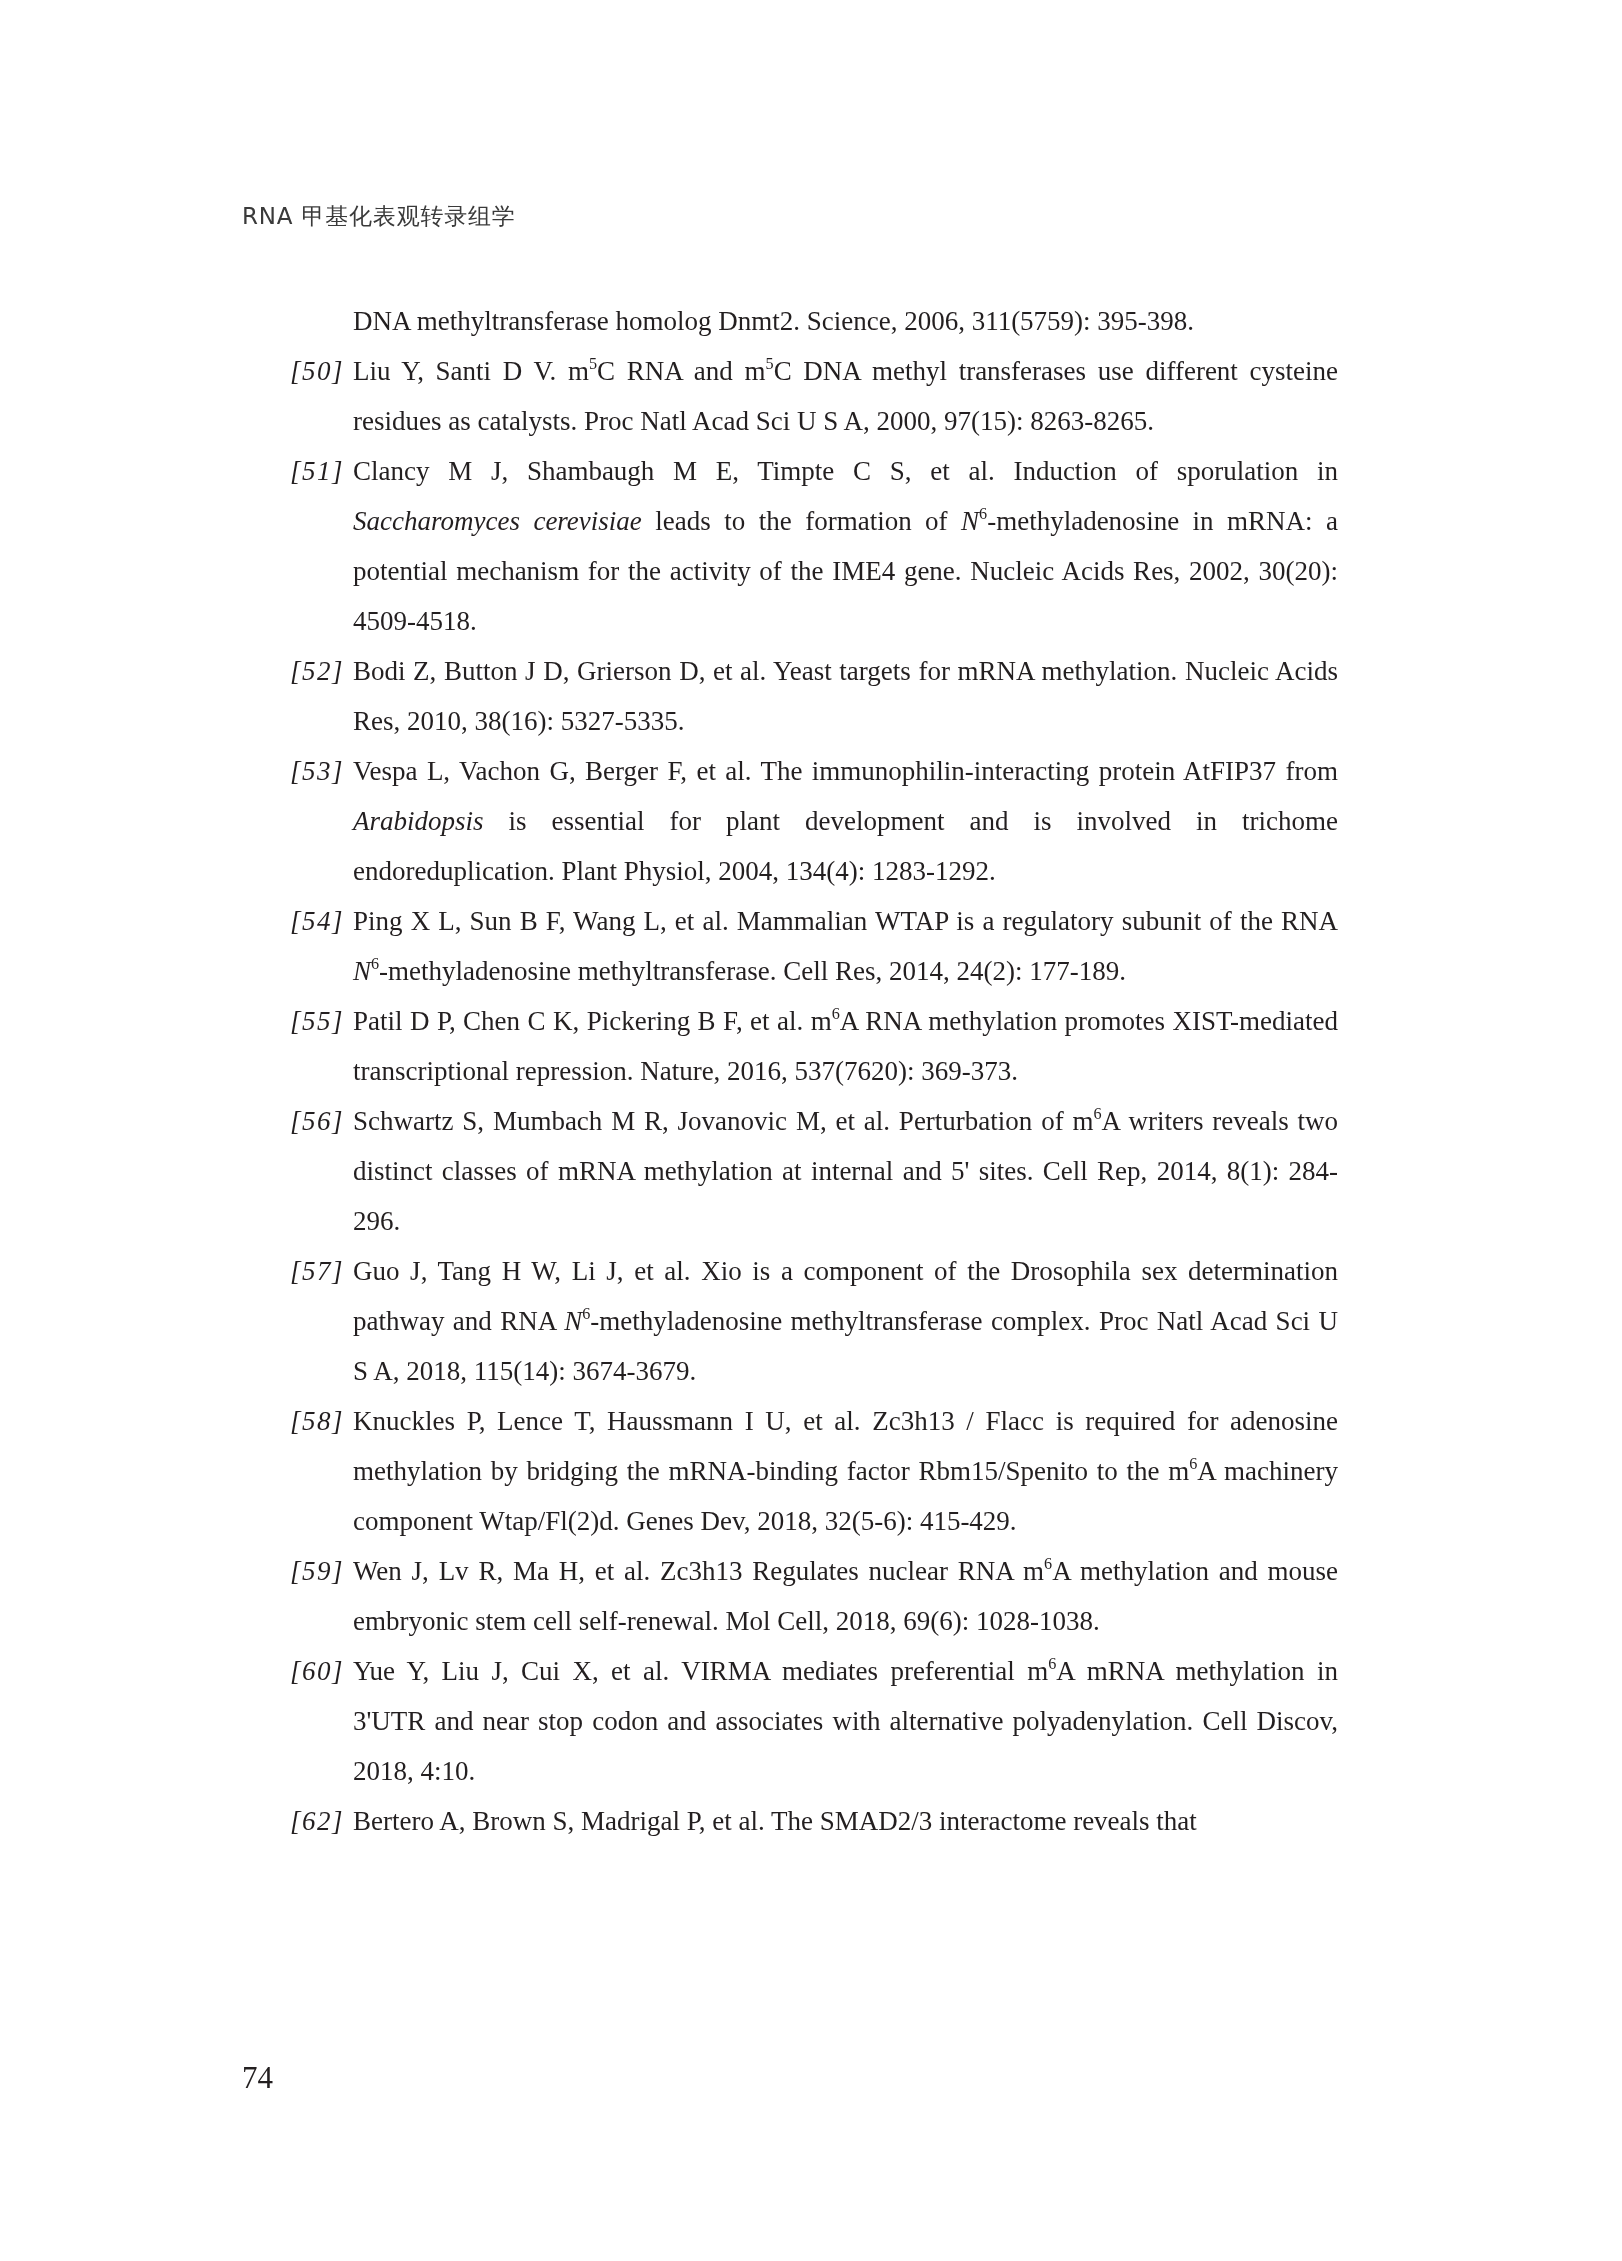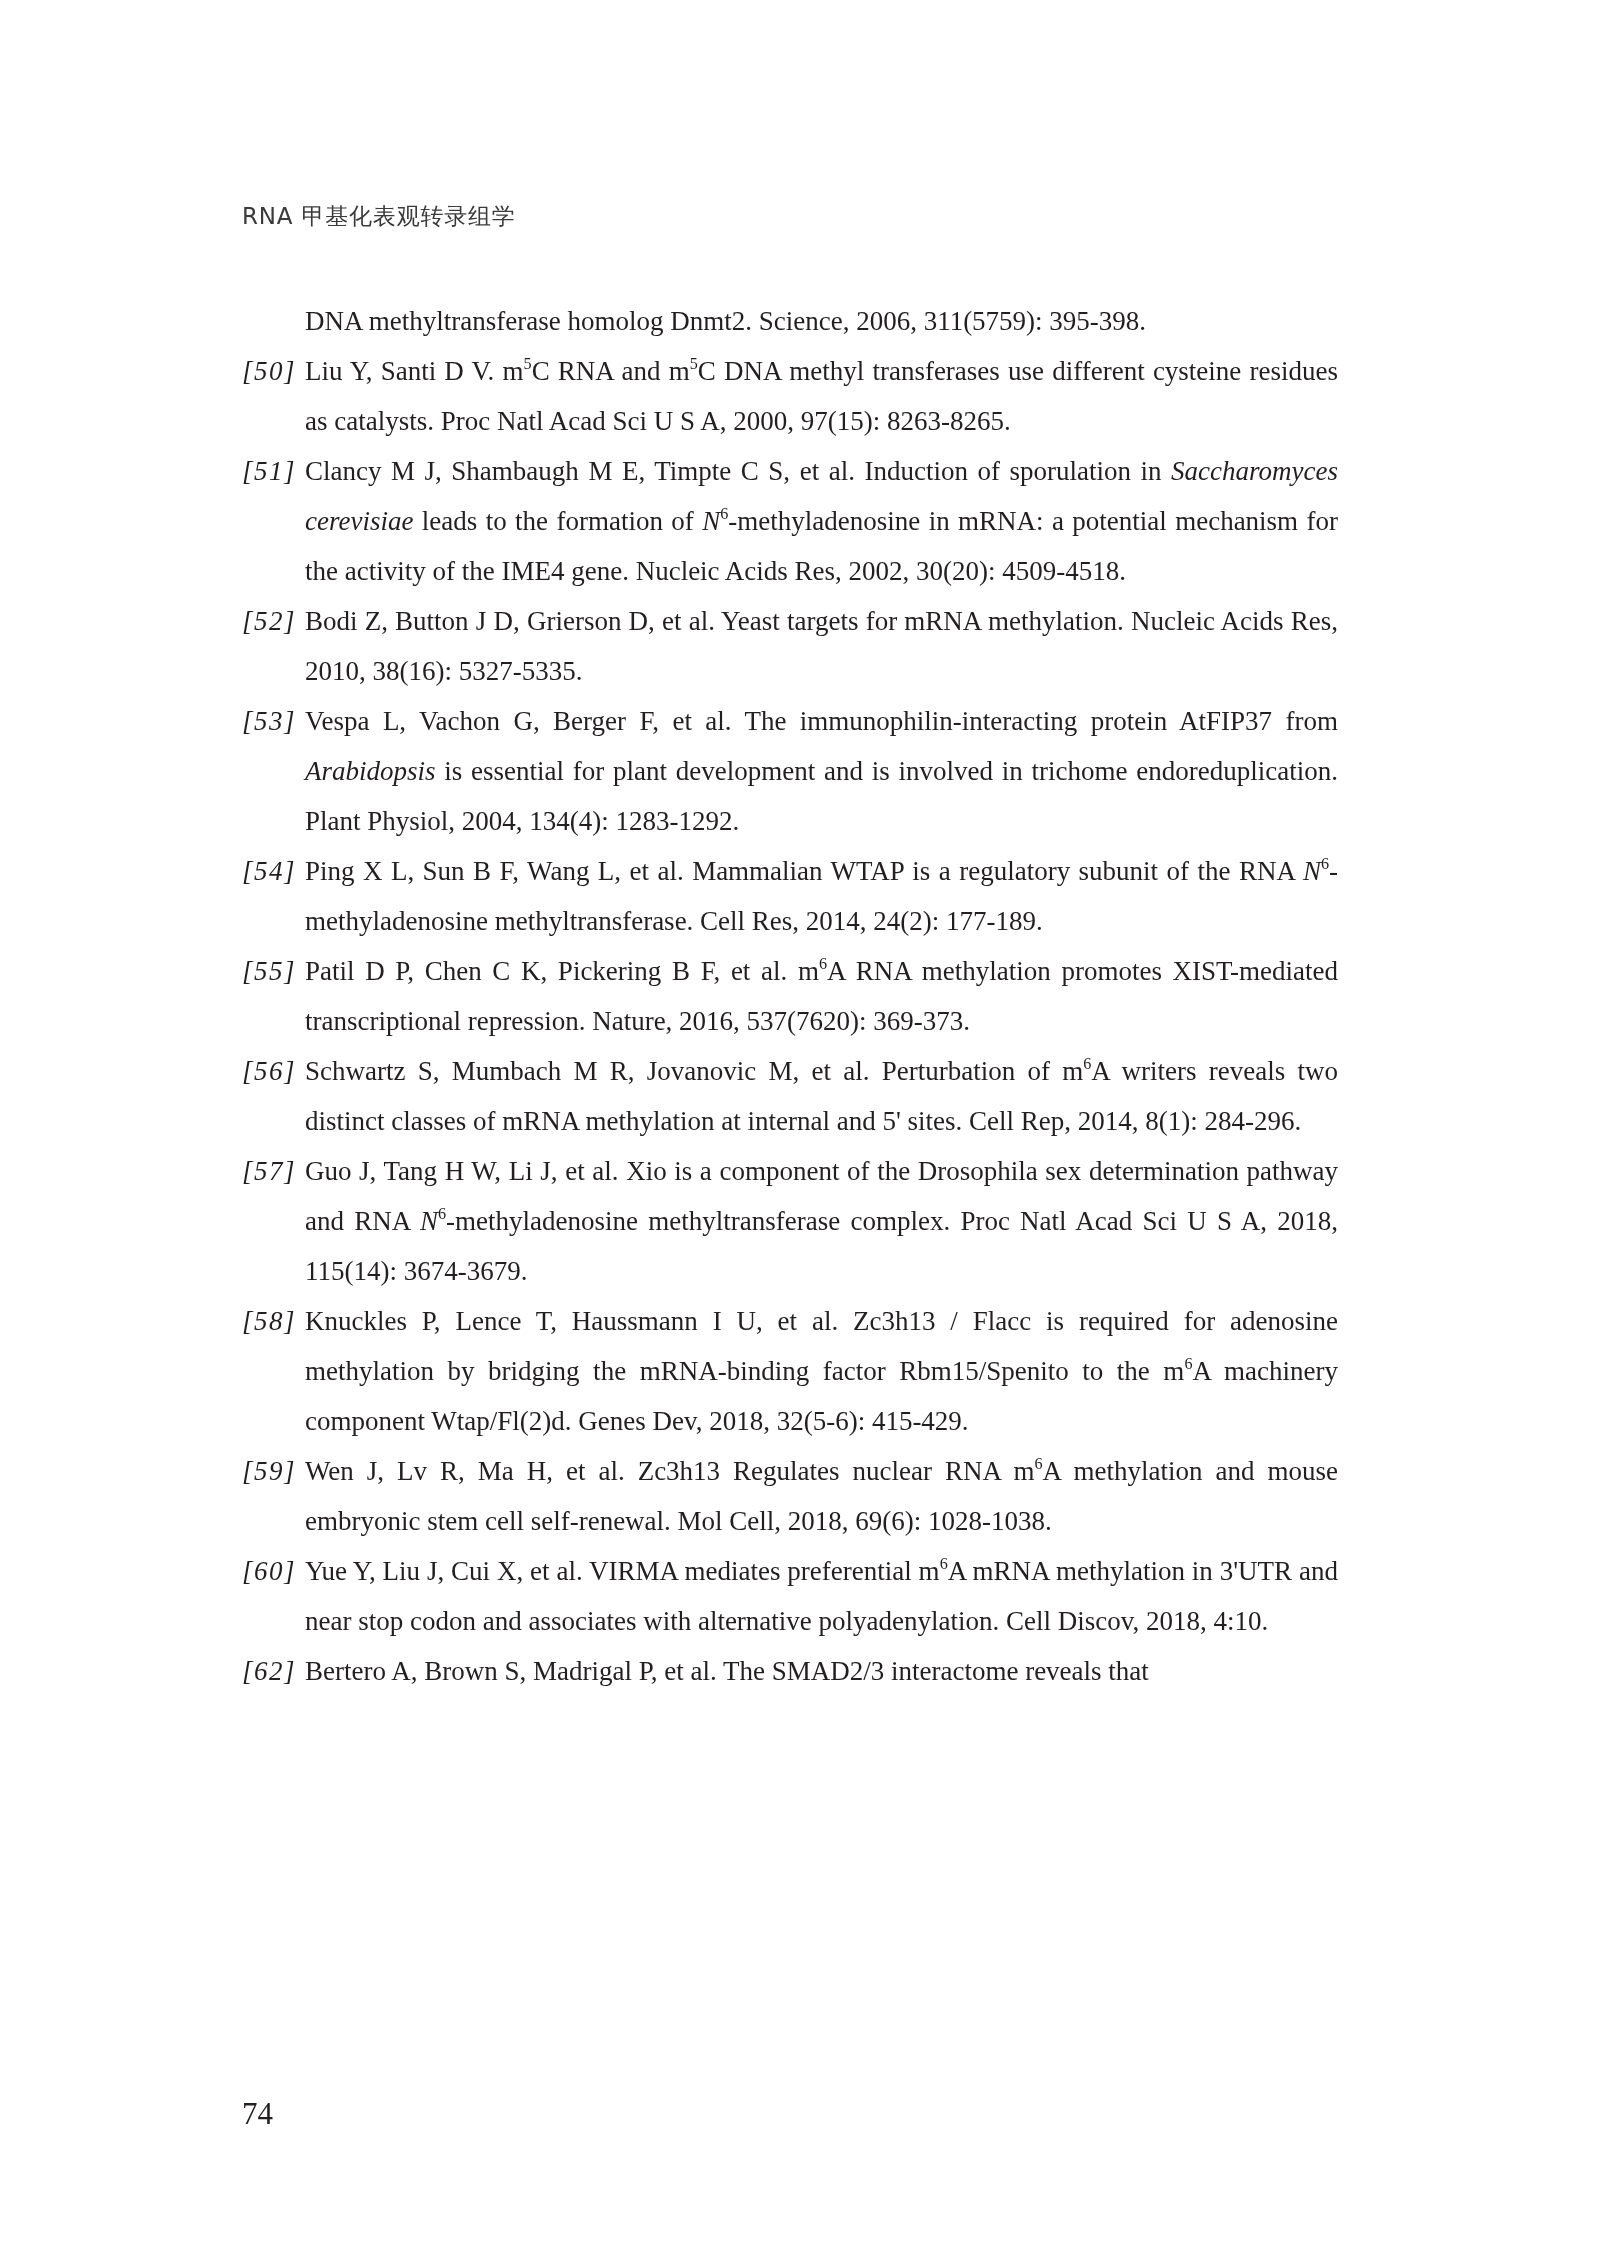--- a/index.html
+++ b/index.html
@@ -8,29 +8,29 @@
       position: absolute; left: 242px; top: 165px;
       font-family: "DejaVu Sans", sans-serif; font-size: 23px; color: #3a3a3a;
       letter-spacing: 0.8px;
       margin-top: 36px;
     }
     .refs {
       position: absolute; left: 242px; top: 296px; width: 1096px;
       font-family: "Liberation Serif", serif; font-size: 27px; line-height: 50px;
       color: #231f20;
     }
-    .ref { position: relative; padding-left: 63px; text-align: justify; }
+    .ref { position: relative; padding-left: 63px; text-align: justify; margin-left: 48px; }
     .ref .num { position: absolute; left: 0; top: 0; white-space: nowrap; letter-spacing: 1.5px; font-style: italic; }
     .ref .body { display: block; }
     .ref.cont { padding-left: 63px; }
     sup { font-size: 60%; vertical-align: 0.7em; line-height: 0; }
     i { font-style: italic; }
     .page-num {
       position: absolute; left: 242px; top: 2060px;
-      font-family: "Liberation Serif", serif; font-size: 31px; color: #231f20; margin-top: 36px;
+      font-family: "Liberation Serif", serif; font-size: 31px; color: #231f20;
     }
   </style>
 </head>
 <body>
 
 <div class="header">RNA 甲基化表观转录组学</div>
 
 <div class="refs">
   <div class="ref cont">
     <span class="body">DNA methyltransferase homolog Dnmt2. Science, 2006, 311(5759): 395-398.</span>

